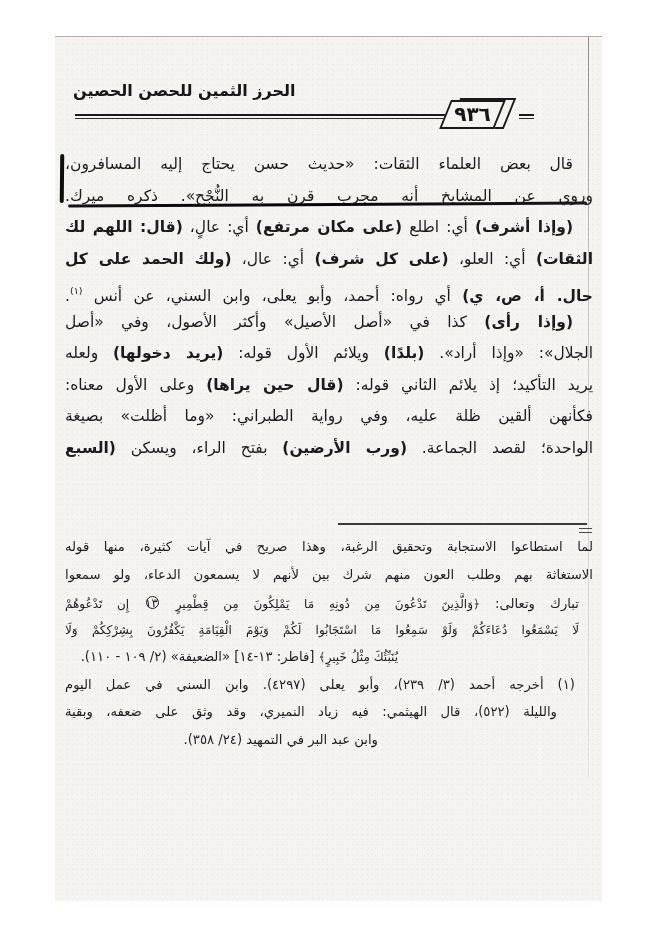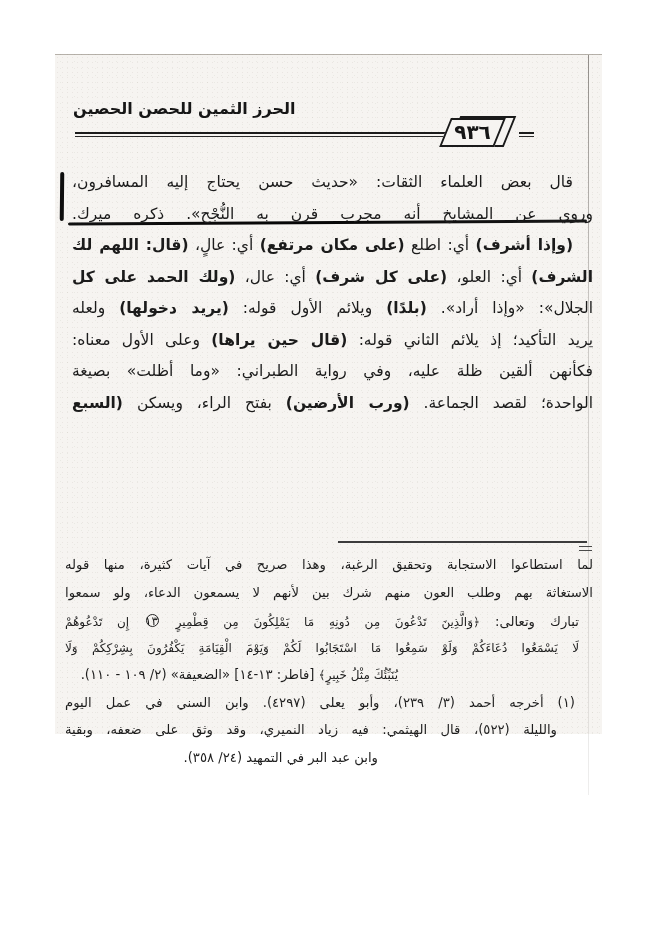--- a/index.html
+++ b/index.html
@@ -3,21 +3,21 @@
 <meta charset="utf-8">
 <style>
   * { margin:0; padding:0; box-sizing:border-box; }
   html,body { background:#ffffff; }
   .stage {
     position:relative; width:651px; height:944px; background:#ffffff;
     font-family:"DejaVu Sans", sans-serif; color:#1b1b1b; direction:rtl; overflow:hidden;
   }
   
   .scan {
-    position:absolute; left:55px; top:54px; width:547px; height:680px;
+    position:absolute; left:55px; top:36px; width:547px; height:865px;
     background-color:#f6f4f1;
     background-image:
       radial-gradient(circle, rgba(150,130,120,0.12) 0.7px, transparent 1px),
       radial-gradient(circle, rgba(120,140,110,0.10) 0.7px, transparent 1px);
     background-size:5px 5px, 7px 7px;
     background-position:0 0, 2px 3px;
     border-top:1px solid rgba(130,122,112,0.55);
   }
   .edge-line-right {
     position:absolute; left:533px; top:0; width:1px; height:740px;
@@ -46,21 +46,21 @@
     position:absolute; left:0; top:1px; width:55px; height:29px;
     line-height:28px; text-align:center; font-size:20px; font-weight:bold; color:#161616;
   }
   .hdr-eq {
     position:absolute; left:464px; top:77px; width:15px; height:5px;
     border-top:2px solid #1c1c1c; border-bottom:1px solid #2a2a2a;
   }
   
   .body-col { position:absolute; left:10px; top:112px; width:528px; font-size:15.5px; }
   .bln { height:31.5px; line-height:31.5px; white-space:nowrap; text-align:right; overflow:visible; }
-  .bln.full { white-space:normal; text-align:justify; text-align-last:justify;margin-left:7px; }
+  .bln.full { white-space:normal; text-align:justify; text-align-last:justify; }
   .bln.ind { padding-right:20px; }
   .b { font-weight:bold; }
   .sup { font-size:9.5px; vertical-align:7px; }
   
   .pen-bar {
     position:absolute; left:5px; top:117px; width:4px; height:49px;
     background:#0d0d0d; border-radius:2px; transform:rotate(0.6deg);
   }
   .pen-underline {
     position:absolute; left:13px; top:166px; width:519px; height:3px;
@@ -102,21 +102,23 @@
     <div class="hdr-eq"></div>
     <div class="edge-line-right"></div>
 
     <div class="pen-bar"></div>
     <div class="pen-underline"></div>
 
     <div class="body-col">
       <div class="bln full ind"><span>قال بعض العلماء الثقات: «حديث حسن يحتاج إليه المسافرون،</span></div>
       <div class="bln full"><span>وروي عن المشايخ أنه مجرب قرن به النُّجْح». ذكره ميرك.</span></div>
       <div class="bln full ind"><span class="b">(وإذا أشرف)</span><span> أي: اطلع </span><span class="b">(على مكان مرتفع)</span><span> أي: عالٍ، </span><span class="b">(قال: اللهم لك</span></div>
-      <div class="bln full"><span class="b">الشرف)</span><span> أي: العلو، </span><span class="b">(على كل شرف)</span><span> أي: عال، </span><span class="b">(ولك الحمد على كل</span></div>
+      <div class="bln full"><span class="b">الثقات)</span><span> أي: العلو، </span><span class="b">(على كل شرف)</span><span> أي: عال، </span><span class="b">(ولك الحمد على كل</span></div>
+      <div class="bln full"><span class="b">حال. أ، ص، ي)</span><span> أي رواه: أحمد، وأبو يعلى، وابن السني، عن أنس </span><span class="sup">(١)</span><span>.</span></div>
+      <div class="bln full ind"><span class="b">(وإذا رأى)</span><span> كذا في «أصل الأصيل» وأكثر الأصول، وفي «أصل</span></div>
       <div class="bln full"><span>الجلال»: «وإذا أراد». </span><span class="b">(بلدًا)</span><span> ويلائم الأول قوله: </span><span class="b">(يريد دخولها)</span><span> ولعله</span></div>
       <div class="bln full"><span>يريد التأكيد؛ إذ يلائم الثاني قوله: </span><span class="b">(قال حين يراها)</span><span> وعلى الأول معناه:</span></div>
       <div class="bln full"><span>فكأنهن ألقين ظلة عليه، وفي رواية الطبراني: «وما أظلت» بصيغة</span></div>
       <div class="bln full"><span>الواحدة؛ لقصد الجماعة. </span><span class="b">(ورب الأرضين)</span><span> بفتح الراء، ويسكن </span><span class="b">(السبع</span></div>
     </div>
 
     <div class="fn-sep"></div>
     <div class="fn-eq"></div>
 
     <div class="fn-col">

